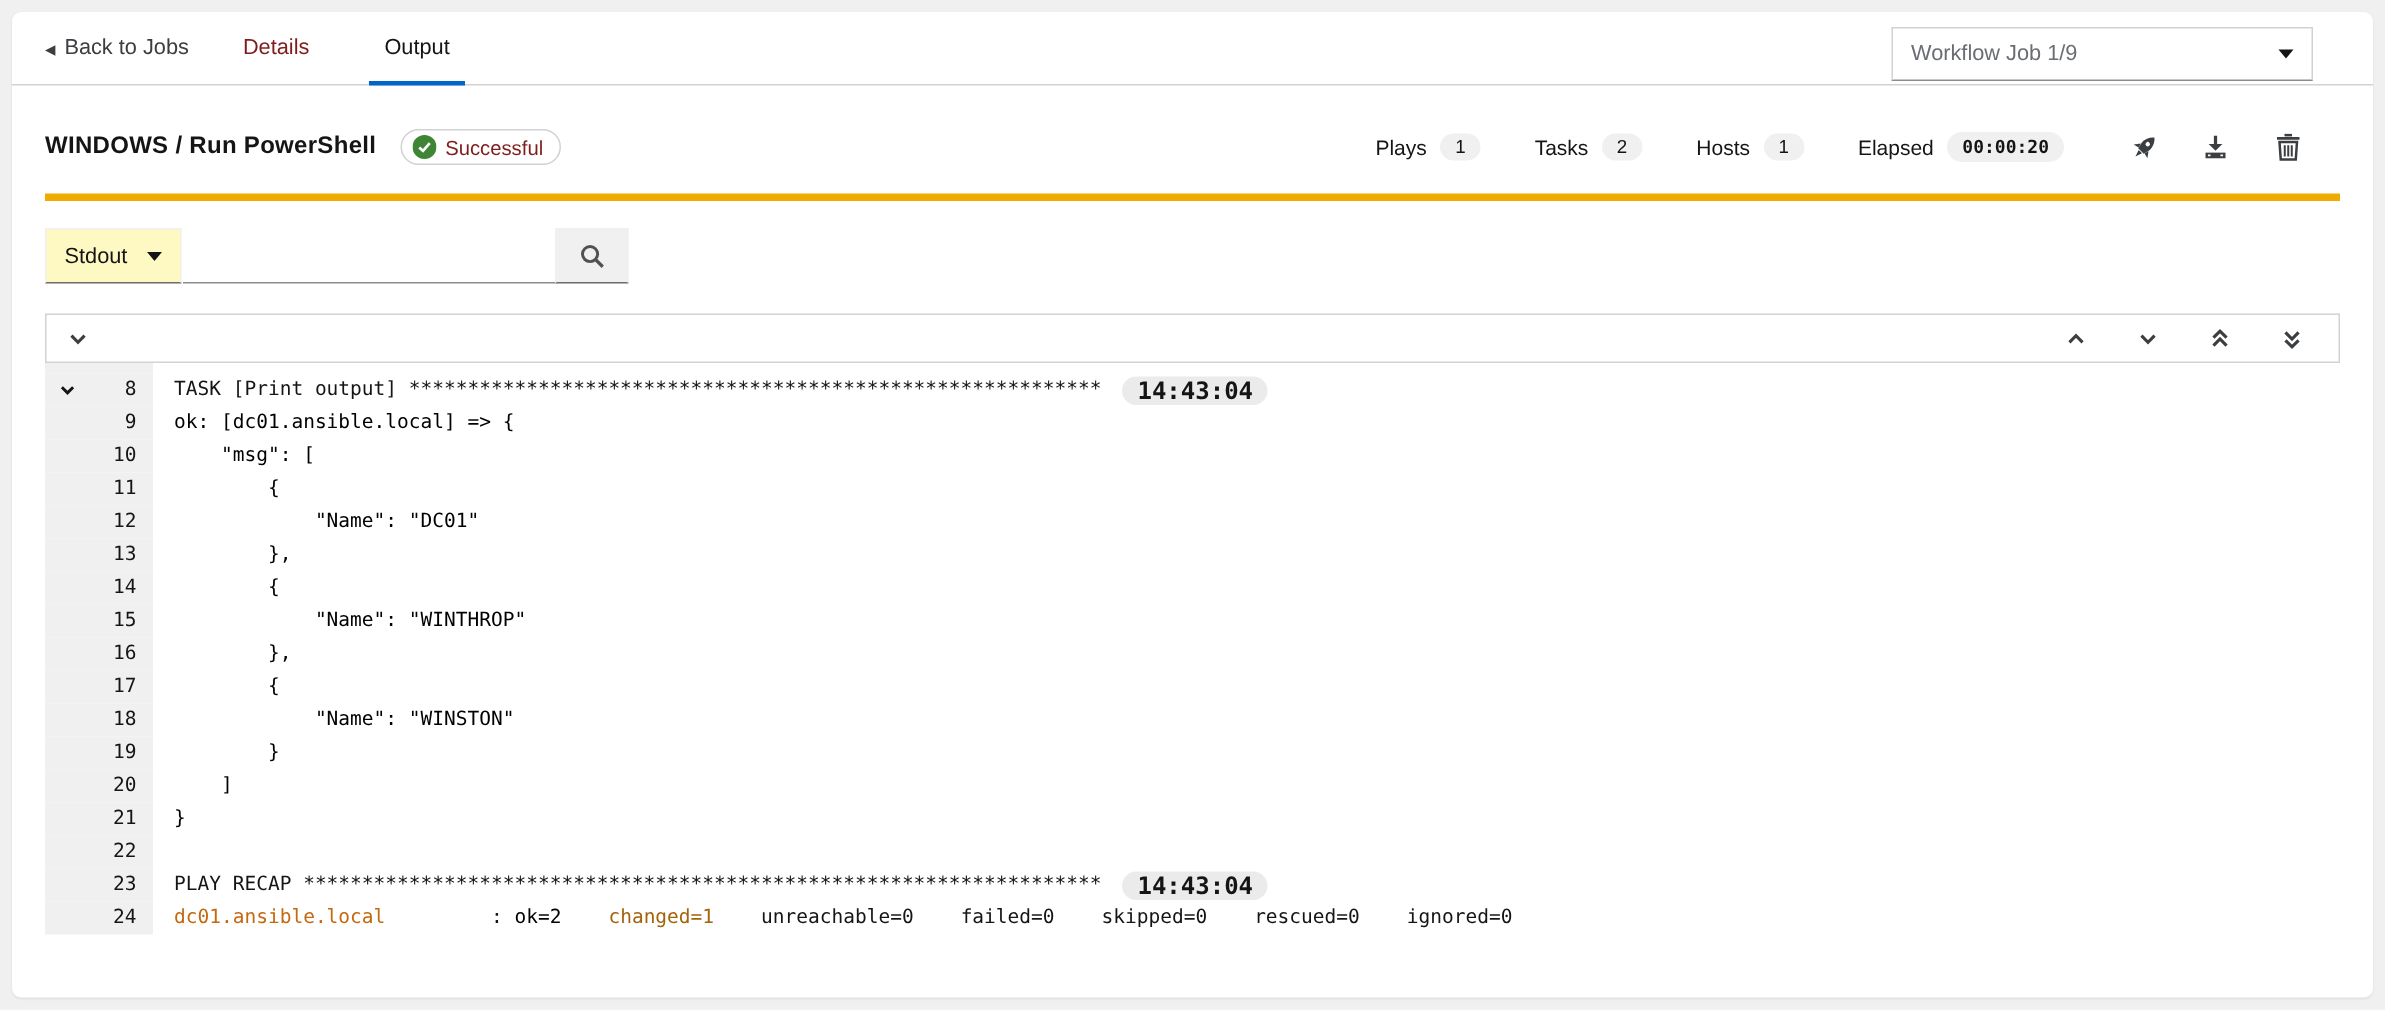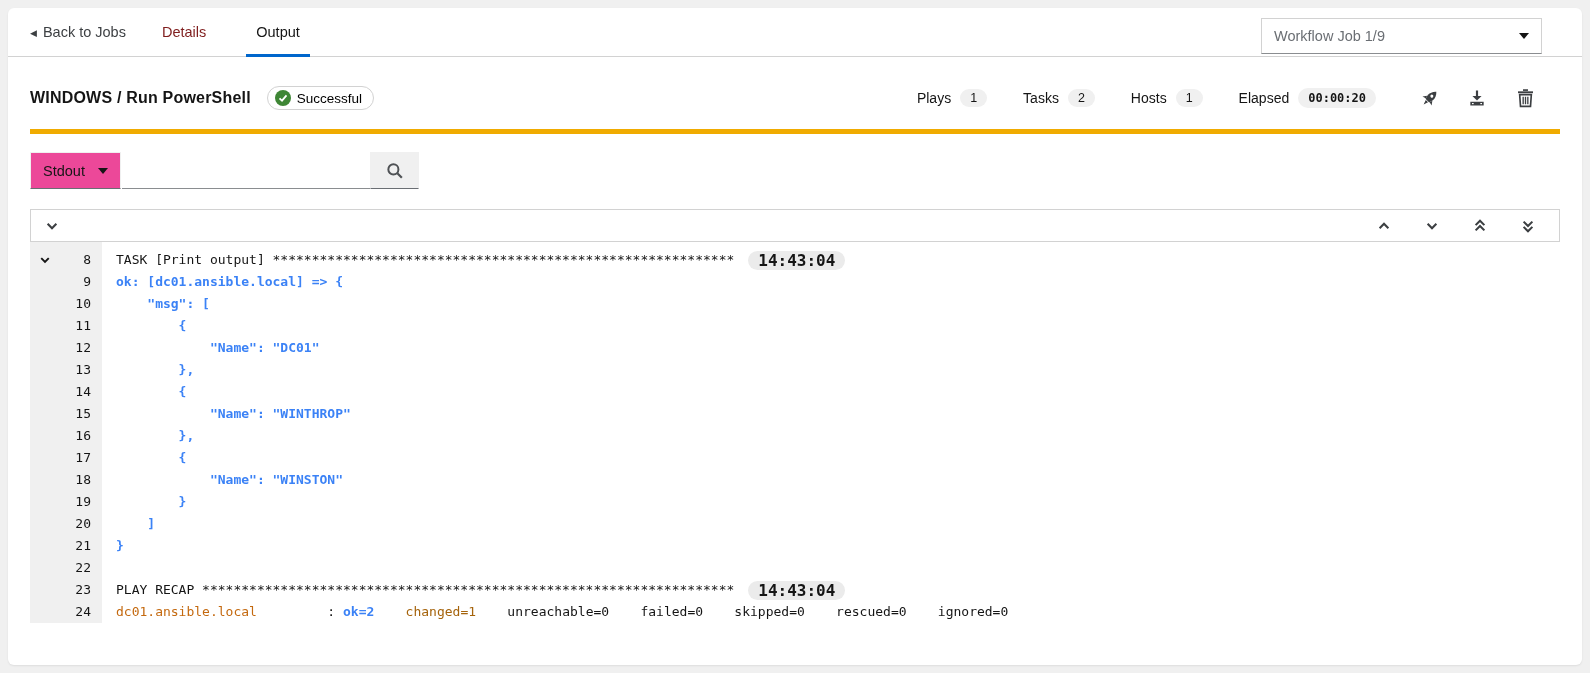--- a/index.html
+++ b/index.html
@@ -12,53 +12,53 @@
   .back-tri { font-size:9px; color:#3c3f42; position:relative; top:1px; }
   .tab { display:flex; align-items:center; font-size:14.5px; color:#7f1d1d; padding:0 2px; margin-right:46px; position:relative; cursor:pointer; }
   .tab.active { color:#151515; }
   .tab.active::after { content:""; position:absolute; left:-8px; right:-8px; bottom:-1px; height:3px; background:#0066cc; }
   .wf-select { position:absolute; right:40px; top:10px; width:281px; height:36px; background:#fff; border:1px solid #d2d2d2; border-bottom-color:#8a8d90; display:flex; align-items:center; justify-content:space-between; padding:0 12px; font-size:14.5px; color:#6a6e73; cursor:pointer;text-align:right; }
   .caret-down { width:0; height:0; border-left:5px solid transparent; border-right:5px solid transparent; border-top:6px solid #151515; }
 
   
   .headrow { display:flex; align-items:center; padding:26px 40px 0 22px; }
   .job-title { font-size:16px; font-weight:bold; letter-spacing:.2px; }
-  .badge-success { display:inline-flex; align-items:center; gap:6px; margin-left:16px; border:1px solid #d2d2d2; border-radius:14px; padding:3px 11px 3px 7px; font-size:13.5px; color:#000000; background:#fff; }
+  .badge-success { display:inline-flex; align-items:center; gap:6px; margin-left:16px; border:1px solid #d2d2d2; border-radius:14px; padding:3px 11px 3px 7px; font-size:13.5px; color:#7f1d1d; background:#fff; }
   .spacer { flex:1; }
   .stats { display:flex; align-items:center; gap:36px; margin-right:36px; }
   .stat { display:flex; align-items:center; gap:9px; font-size:14px; color:#151515; }
   .pill { background:#f0f0f0; border-radius:11px; padding:2px 10px; font-size:12.5px; color:#151515; }
   .pill.mono { font-family:"DejaVu Sans Mono",monospace; font-weight:bold; font-size:12px; padding:3px 10px; }
   .hicons { display:flex; align-items:center; gap:14px; }
   .icon-btn { width:34px; height:30px; display:flex; align-items:center; justify-content:center; background:none; border:none; cursor:pointer; }
   .icon-btn svg { display:block; }
 
   .gold-bar { height:5px; background:#f0ab00; margin:16px 22px 0 22px; }
 
   
   .searchrow { display:flex; align-items:stretch; margin:18px 22px 0 22px; height:37px; }
-  .stdout-select { width:91px; background:#ec4899; border:1px solid #f0f0f0; border-bottom:1px solid #6a6e73; display:flex; align-items:center; justify-content:space-between; padding:0 12px; font-size:14.5px; color:#151515; cursor:pointer; }
+  .stdout-select { width:91px; background:#fef9c3; border:1px solid #f0f0f0; border-bottom:1px solid #6a6e73; display:flex; align-items:center; justify-content:space-between; padding:0 12px; font-size:14.5px; color:#151515; cursor:pointer; }
   .search-input { width:248px; border:none; border-bottom:1px solid #8a8d90; background:#fff; margin-left:1px; padding:0 10px; font-size:14px; font-family:"Liberation Sans",sans-serif; outline:none; }
   .search-btn { width:49px; background:#f0f0f0; border:1px solid #f0f0f0; border-bottom:1px solid #6a6e73; display:flex; align-items:center; justify-content:center; cursor:pointer; }
 
   
   .console { margin:20px 22px 0 22px; }
   .con-toolbar { height:33px; border:1px solid #d2d2d2; display:flex; align-items:center; padding:0 14px; background:#fff; }
   .con-nav { margin-left:auto; display:flex; align-items:center; gap:26px; padding-right:6px; }
   .con-nav .icon-btn { width:22px; height:22px; }
   .exp-icon { cursor:pointer; display:flex; align-items:center; }
 
   .output { position:relative; overflow:hidden; height:396px; font-family:"DejaVu Sans Mono",monospace; font-size:13px; }
   .line { display:flex; line-height:22px; height:22px; }
   .line.partial { margin-top:-15px; }
   .gutter { flex:0 0 72px; background:#f0f0f0; display:flex; align-items:center; }
   .g-exp { width:30px; display:flex; justify-content:center; cursor:pointer; }
   .g-num { flex:1; text-align:right; padding-right:11px; color:#151515; font-size:13px; }
   .content { white-space:pre; padding-left:14px; color:#151515; display:flex; align-items:center; }
-  .seg-ok { color:#3b82f6;font-weight:bold; }
+  .seg-ok { color:#000000; }
   .seg-host { color:#c4690f; }
   .seg-changed { color:#a5630b; }
   .seg-default { color:#151515; }
   .ts-badge { display:inline-block; margin-left:14px; background:#ebebeb; border-radius:11px; padding:0 10px; font-weight:bold; font-size:16px; line-height:19px; color:#151515; }
 </style>
 </head>
 <body>
 
 <div class="card">
 

